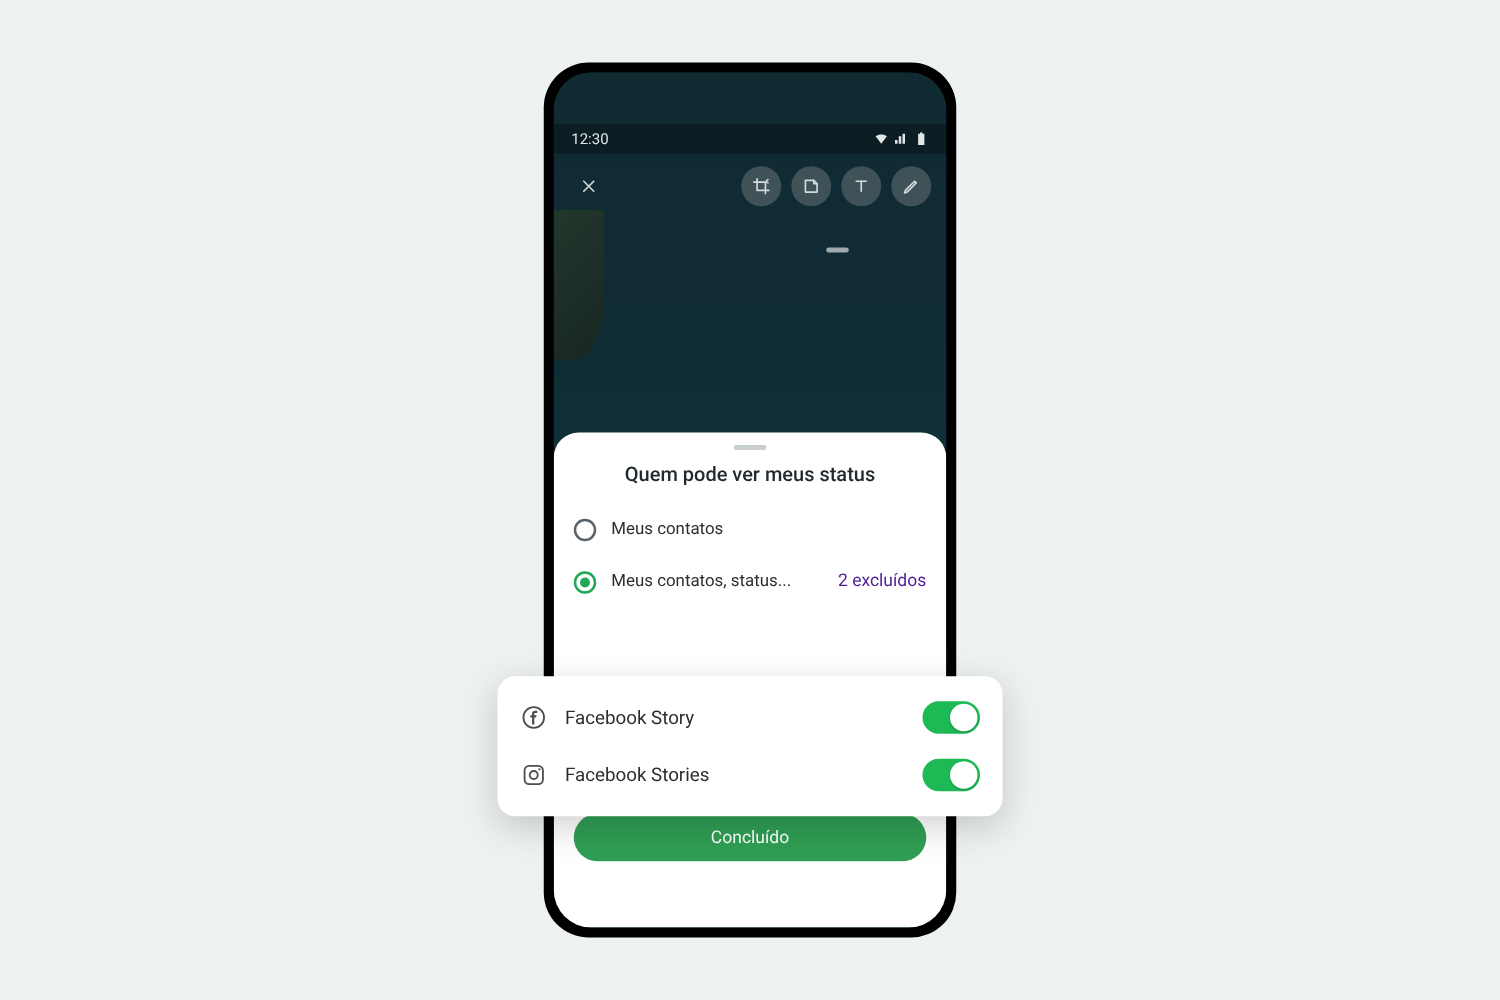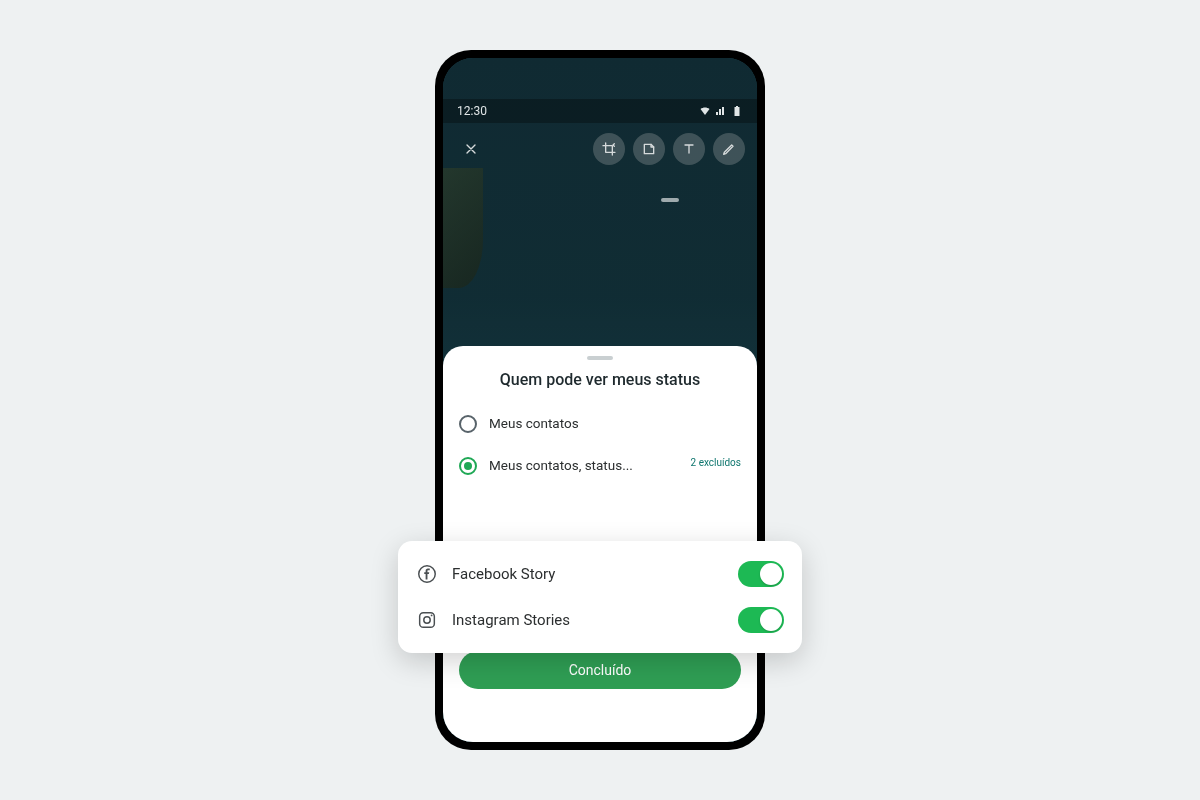--- a/index.html
+++ b/index.html
@@ -121,21 +121,21 @@
   .opt .radio {
     width: 18px; height: 18px; border-radius: 50%;
     border: 2px solid #58636a; flex-shrink: 0;
     display:flex; align-items:center; justify-content:center;
   }
   .opt.selected .radio { border-color: #1fa855; }
   .opt.selected .radio::after {
     content:""; width:8px; height:8px; background:#1fa855; border-radius:50%;
   }
   .opt .label { flex: 1; white-space: nowrap; overflow: hidden; text-overflow: ellipsis; }
-  .opt .meta { color:#0f766e; font-size:10px; white-space:nowrap; }
+  .opt .meta { color:#4c1d95; font-size:14px; white-space:nowrap; }
 
   .share-block-placeholder { height: 112px; } 
 
   .auto-text {
     color:#717b80; font-size:12px; line-height:1.4;
     padding: 6px 20px 12px;
   }
   .done-btn {
     margin: 0 16px;
     background:#2f9e54;
@@ -273,16 +273,16 @@
     <span class="toggle"></span>
   </div>
   <div class="prow">
     <span class="picon">
       <svg viewBox="0 0 24 24">
           <rect x="4" y="4" width="16" height="16" rx="4"></rect>
           <circle cx="12" cy="12" r="3.5"></circle>
           <circle cx="17" cy="7" r="1" fill="#4a4f52" stroke="none"></circle>
         </svg>
     </span>
-    <span class="plabel">Instagram Stories</span>
+    <span class="plabel">Facebook Stories</span>
     <span class="toggle"></span>
   </div>
 </div>
 
 </body></html>

